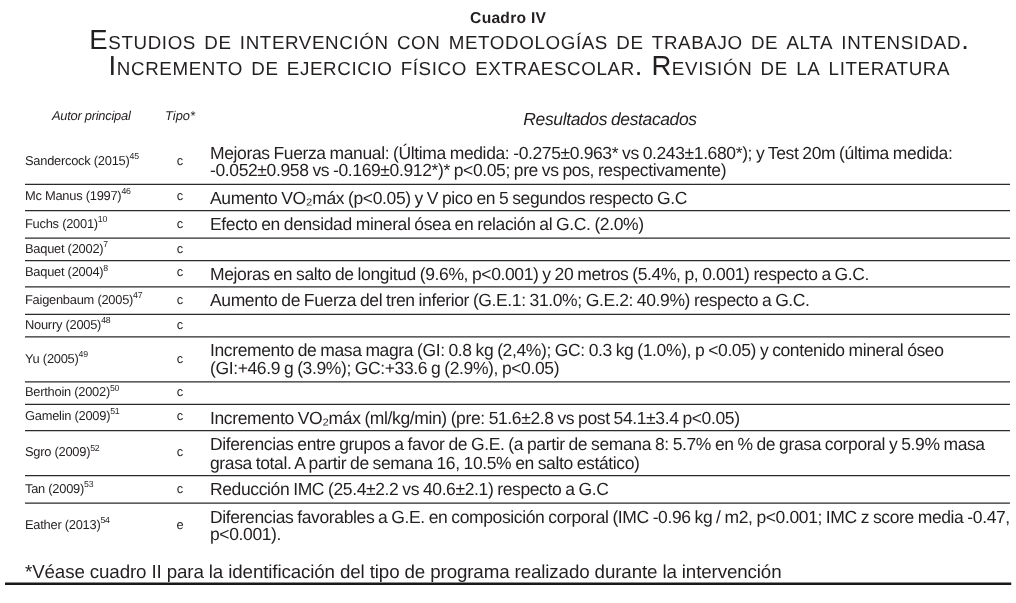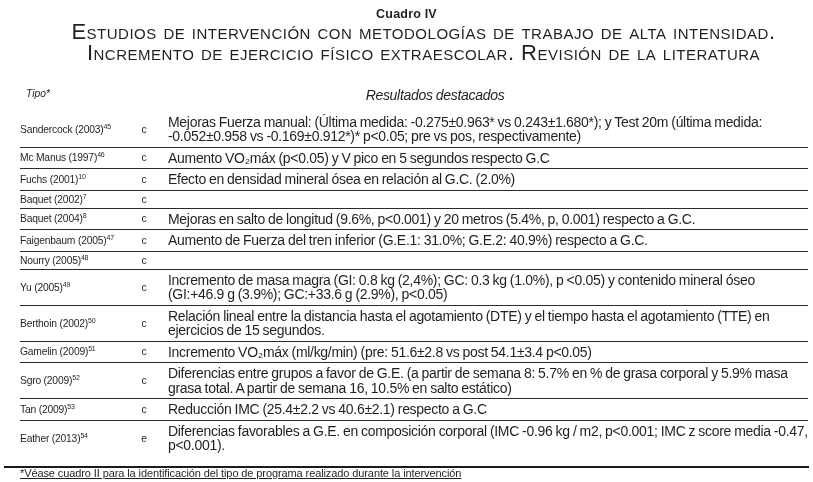--- a/index.html
+++ b/index.html
@@ -67,23 +67,22 @@
     letter-spacing: -0.3px;
     word-spacing: -0.5px;
   }
   .ref {
     font-size: 7px;
     vertical-align: super;
     line-height: 0;
   }
   .footnote {
     margin: 11px 0 0 20px;
-    font-size: 11px;
+    font-size: 15px;
     letter-spacing: -0.1px;
-    text-decoration: underline;
   }
   .bottom-rule {
     position: absolute;
     left: 4px;
     right: 4px;
     top: 466px;
     height: 2px;
     background: #1a1a1a;
   }
 </style>
@@ -91,26 +90,27 @@
 <body>
 
 <div class="page">
 
   <div class="caption">Cuadro IV</div>
   <div class="title-line">Estudios de intervención con metodologías de trabajo de alta intensidad.</div>
   <div class="title-line">Incremento de ejercicio físico extraescolar. Revisión de la literatura</div>
 
   <div class="tbl">
     <div class="thead">
+      <span class="col-author">Autor principal</span>
       <span class="col-tipo">Tipo*</span>
       <span class="col-res">Resultados destacados</span>
     </div>
     <div id="table-body">
   <div class="trow">
-    <span class="col-author"><span class="author-name">Sandercock (2003)</span><span class="ref">45</span></span>
+    <span class="col-author"><span class="author-name">Sandercock (2015)</span><span class="ref">45</span></span>
     <span class="col-tipo">c</span>
     <span class="col-res">Mejoras Fuerza manual: (Última medida: -0.275±0.963* vs 0.243±1.680*); y Test 20m (última medida: -0.052±0.958 vs -0.169±0.912*)* p&lt;0.05; pre vs pos, respectivamente)</span>
   </div>
 
   <div class="trow">
     <span class="col-author"><span class="author-name">Mc Manus (1997)</span><span class="ref">46</span></span>
     <span class="col-tipo">c</span>
     <span class="col-res">Aumento VO₂máx (p&lt;0.05) y V pico en 5 segundos respecto G.C</span>
   </div>
 
@@ -144,21 +144,20 @@
 
   <div class="trow">
     <span class="col-author"><span class="author-name">Yu (2005)</span><span class="ref">49</span></span>
     <span class="col-tipo">c</span>
     <span class="col-res">Incremento de masa magra (GI: 0.8 kg (2,4%); GC: 0.3 kg (1.0%), p &lt;0.05) y contenido mineral óseo (GI:+46.9 g (3.9%); GC:+33.6 g (2.9%), p&lt;0.05)</span>
   </div>
 
   <div class="trow">
     <span class="col-author"><span class="author-name">Berthoin (2002)</span><span class="ref">50</span></span>
     <span class="col-tipo">c</span>
-    <span class="col-res">Relación lineal entre la distancia hasta el agotamiento (DTE) y el tiempo hasta el agotamiento (TTE) en ejercicios de 15 segundos.</span>
   </div>
 
   <div class="trow">
     <span class="col-author"><span class="author-name">Gamelin (2009)</span><span class="ref">51</span></span>
     <span class="col-tipo">c</span>
     <span class="col-res">Incremento VO₂máx (ml/kg/min) (pre: 51.6±2.8 vs post 54.1±3.4 p&lt;0.05)</span>
   </div>
 
   <div class="trow">
     <span class="col-author"><span class="author-name">Sgro (2009)</span><span class="ref">52</span></span>

